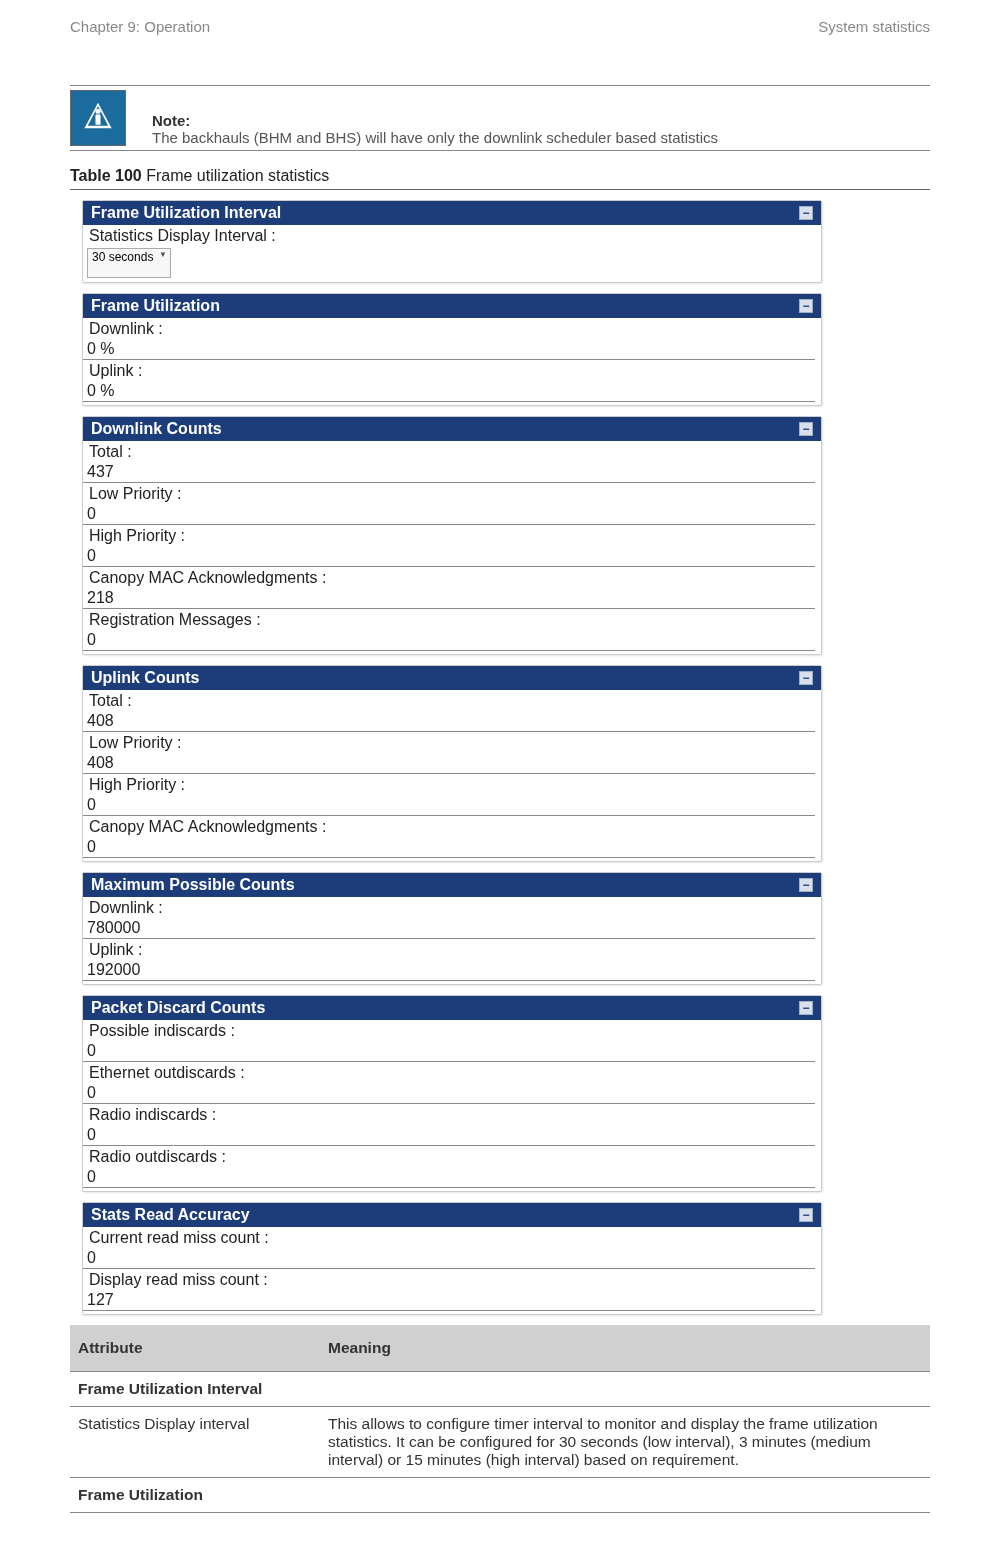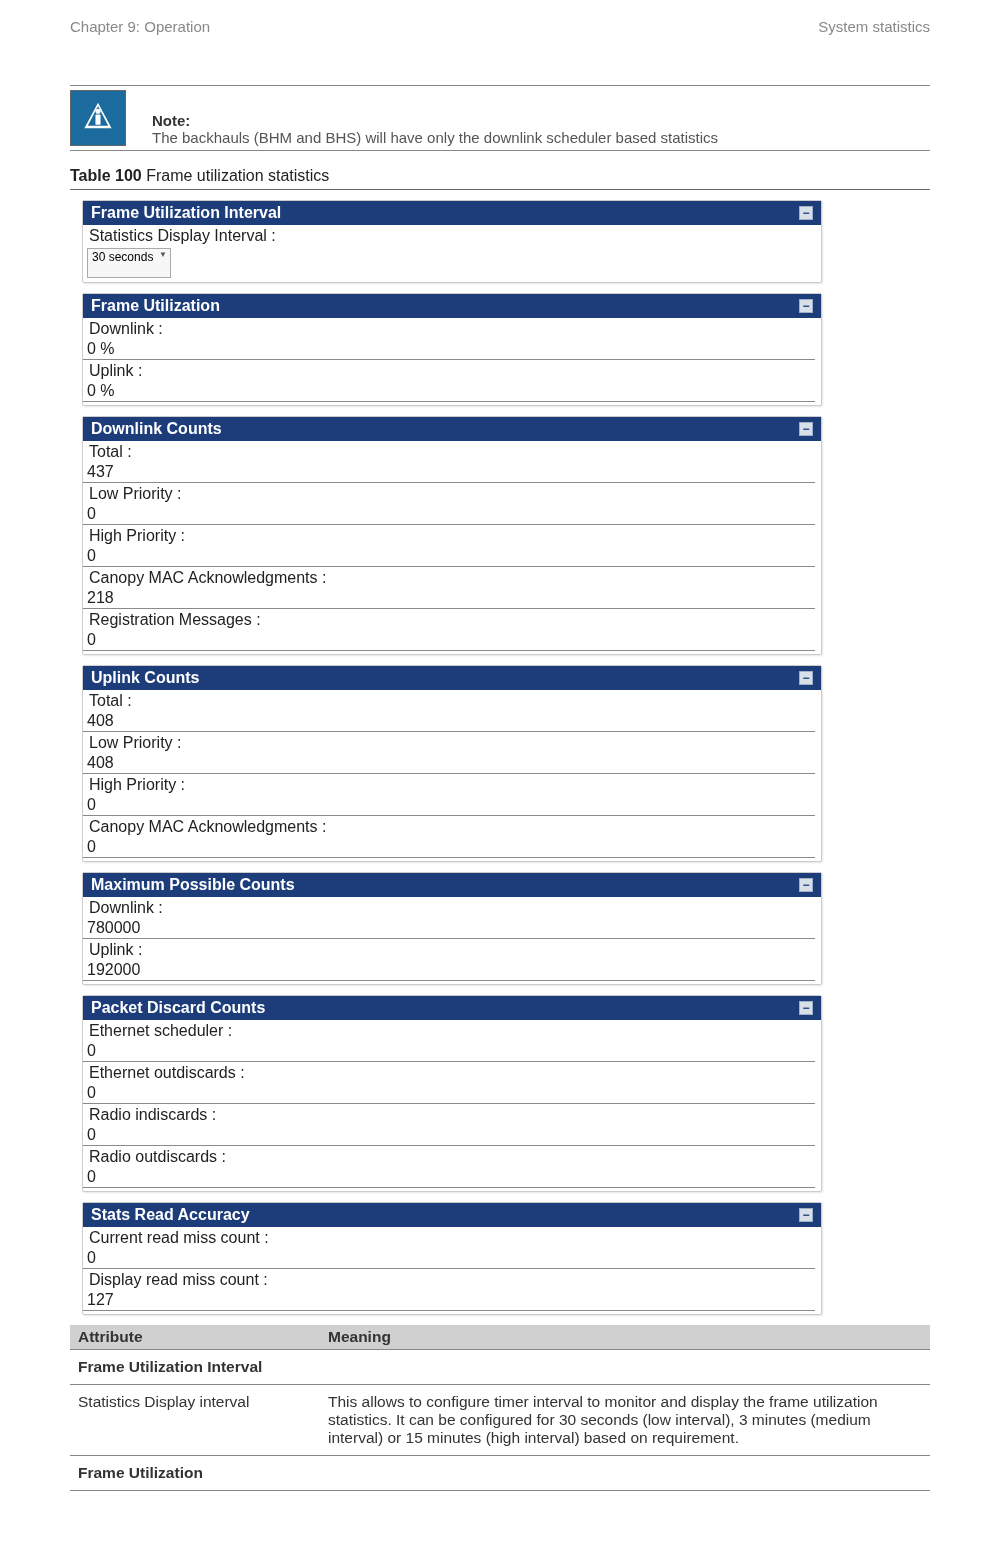--- a/index.html
+++ b/index.html
@@ -119,21 +119,21 @@
     }
     .attr-table {
       width: 100%;
       border-collapse: collapse;
       margin-top: 2px;
       font-size: 15.5px;
     }
     .attr-table th {
       background: #d0d0d0;
       text-align: left;
-      padding: 3px 8px;
+      padding: 14px 8px;
       font-weight: bold;
       border-bottom: 1px solid #888;
     }
     .attr-table th:first-child { width: 250px; }
     .attr-table td {
       padding: 8px 8px;
       vertical-align: top;
       border-bottom: 1px solid #888;
     }
     .section-row td {
@@ -275,21 +275,21 @@
         </div>
       </div>
     </div>
     <div class="panel">
       <div class="panel-header">
         <span>Packet Discard Counts</span>
         <div class="collapse-btn">−</div>
       </div>
       <div class="panel-body-pad">
         <div class="panel-row">
-          <div class="label">Ethernet scheduler :</div>
+          <div class="label">Possible indiscards :</div>
           <div class="value">0</div>
         </div>
         <div class="panel-row">
           <div class="label">Ethernet outdiscards :</div>
           <div class="value">0</div>
         </div>
         <div class="panel-row">
           <div class="label">Radio indiscards :</div>
           <div class="value">0</div>
         </div>

